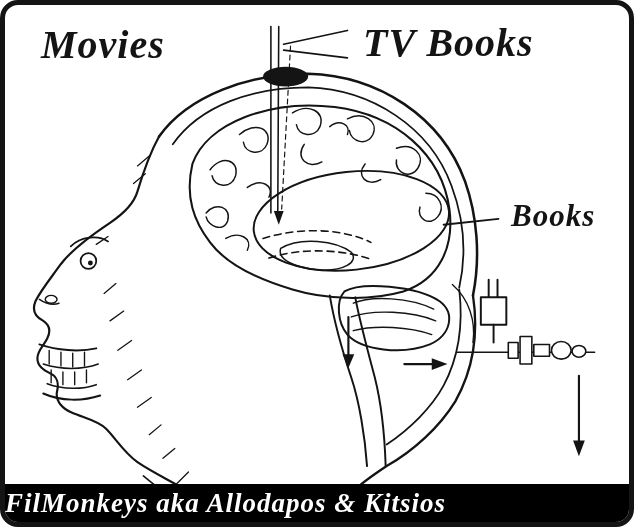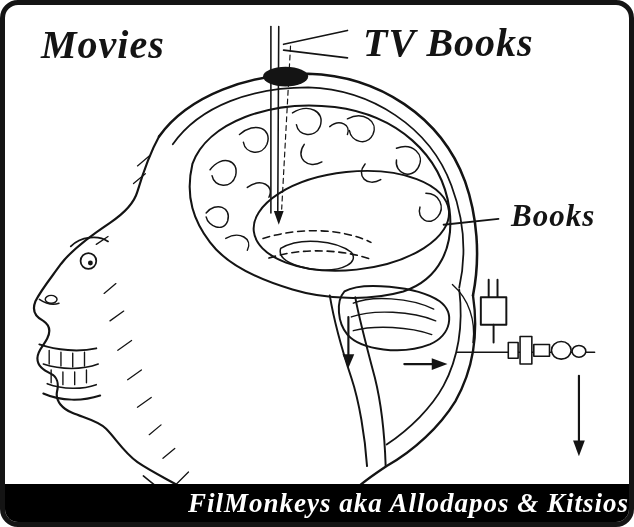--- a/index.html
+++ b/index.html
@@ -29,21 +29,21 @@
     line-height:1.1;
   }
   .lbl-movies{left:36px;top:18px;font-size:40px;}
   .lbl-tv{left:358px;top:16px;font-size:40px;}
   .lbl-books{left:506px;top:194px;font-size:31px;}
   .lbl-music{left:448px;top:378px;font-size:42px;}
   .banner{
     position:absolute;left:0;right:0;bottom:0;height:38px;
     background:var(--banner-background);
     color:var(--banner-text);
-    display:flex;align-items:center;justify-content:flex-end;
+    display:flex;align-items:center;justify-content:flex-start;
     font-style:italic;font-weight:bold;font-size:27px;letter-spacing:1px;
   }
 </style>
 </head>
 <body>
 
 <div class="figure">
 
   <svg class="art" viewBox="0 0 634 527" fill="none" stroke="#141414" stroke-linecap="round" stroke-linejoin="round">
 

